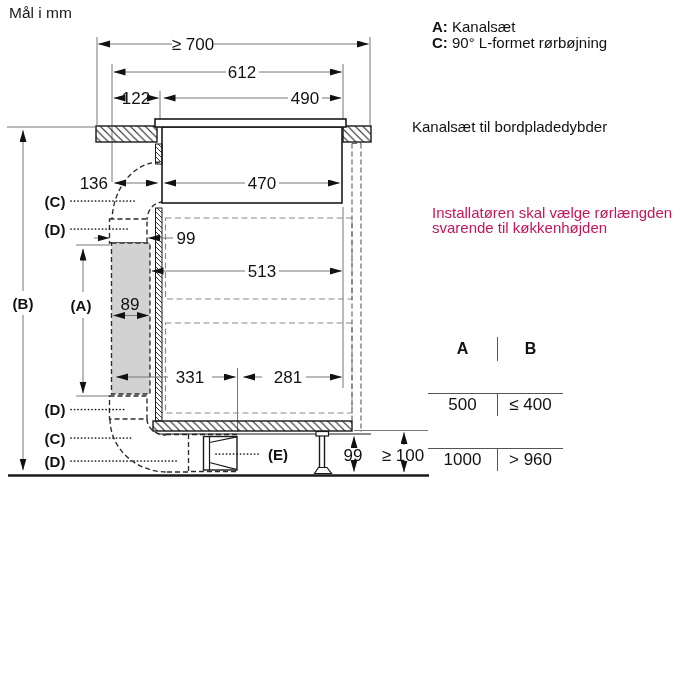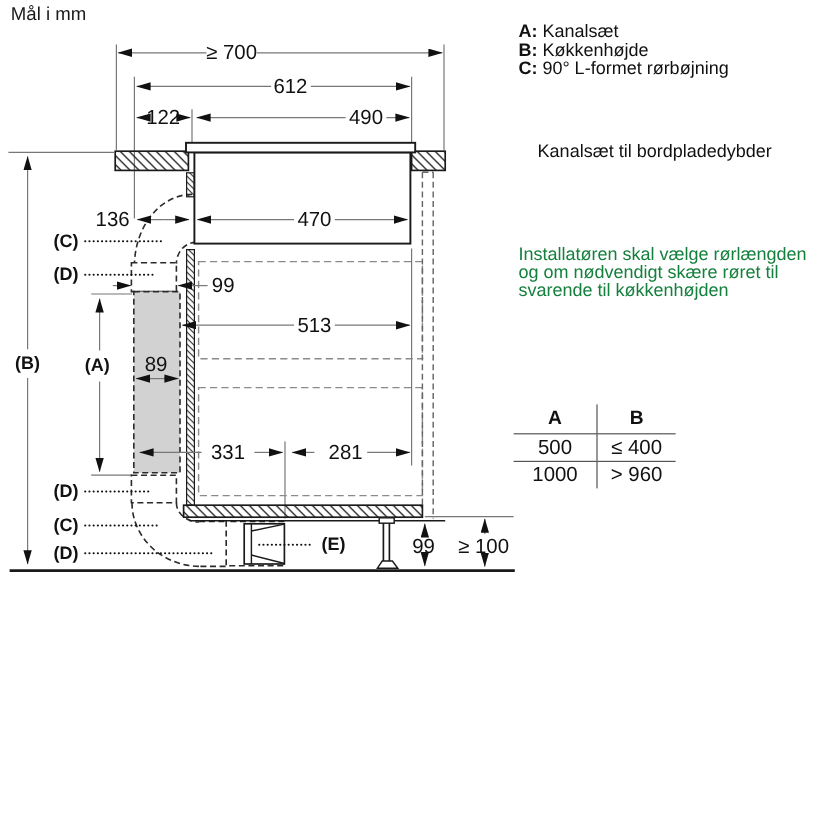--- a/index.html
+++ b/index.html
@@ -6,27 +6,27 @@
   body{width:700px;height:700px;background:#fff;font-family:"Liberation Sans",sans-serif;color:#111;position:relative;overflow:hidden;}
   .abs{position:absolute;}
   #page-title{left:9px;top:4px;font-size:15.5px;color:#1a1a1a;text-align:center;}
   #diagram-wrap{left:0;top:22px;width:440px;height:478px;}
   svg text{font-family:"Liberation Sans",sans-serif;font-size:17px;fill:#111;text-anchor:middle;dominant-baseline:central;}
   svg text.lbl{font-size:15px;font-weight:bold;}
   svg text.end{text-anchor:end;}
   
   #legend{left:432px;top:19px;font-size:15px;line-height:15.6px;color:#111;}
   #legend b{font-weight:bold;}
-  #kit-note{left:448px;top:119px;font-size:15px;line-height:15.4px;color:#111;}
-  #installer-note{left:432px;top:205px;font-size:15px;line-height:15.2px;color:#15803d;}
+  #kit-note{left:412px;top:119px;font-size:15px;line-height:15.4px;color:#111;}
+  #installer-note{left:432px;top:205px;font-size:15px;line-height:15.2px;color:#be185d;}
   #size-table{left:428px;top:337px;width:135px;display:grid;grid-template-columns:70px 65px;}
   #size-table .cell{text-align:center;font-size:17px;height:22px;line-height:22px;}
   #size-table .hdr{font-size:16px;font-weight:bold;height:24px;line-height:24px;border-top:none;}
   #size-table .ca{border-right:1.5px solid #555;}
-  #size-table .rule{border-top:1.5px solid #555;}
+  #size-table .rule{border-top:1.5px solid #555;margin-top:32px;}
 </style>
 </head>
 <body>
 
 <div id="page-title" class="abs">Mål i mm</div>
 
 <div id="diagram-wrap" class="abs">
 <svg width="440" height="478" viewBox="0 22 440 456" xmlns="http://www.w3.org/2000/svg">
   <defs>
     <marker id="ar" markerUnits="userSpaceOnUse" markerWidth="13" markerHeight="8" refX="11.5" refY="3.5" orient="auto">
@@ -177,31 +177,29 @@
     <text x="55" y="398.5" class="lbl">(D)</text>
     <text x="55" y="427" class="lbl">(C)</text>
     <text x="55" y="450" class="lbl">(D)</text>
     <text x="278" y="443" class="lbl">(E)</text>
   </g>
 </svg>
 </div>
 
 <div id="legend" class="abs">
   <div><b>A:</b> <span>Kanalsæt</span></div>
-  <div><b>B:</b> <span>Køkkenhøjde</span></div>
   <div><b>C:</b> <span>90° L-formet rørbøjning</span></div>
 </div>
 
 <div id="kit-note" class="abs">
   <div>Kanalsæt til bordpladedybder</div>
 </div>
 
 <div id="installer-note" class="abs">
   <div>Installatøren skal vælge rørlængden</div>
-  <div>og om nødvendigt skære røret til</div>
   <div>svarende til køkkenhøjden</div>
 </div>
 
 <div id="size-table" class="abs">
   <div class="cell hdr ca">A</div>
   <div class="cell hdr">B</div>
   <div class="cell rule ca">500</div>
   <div class="cell rule">≤ 400</div>
   <div class="cell rule ca">1000</div>
   <div class="cell rule">&gt; 960</div>

